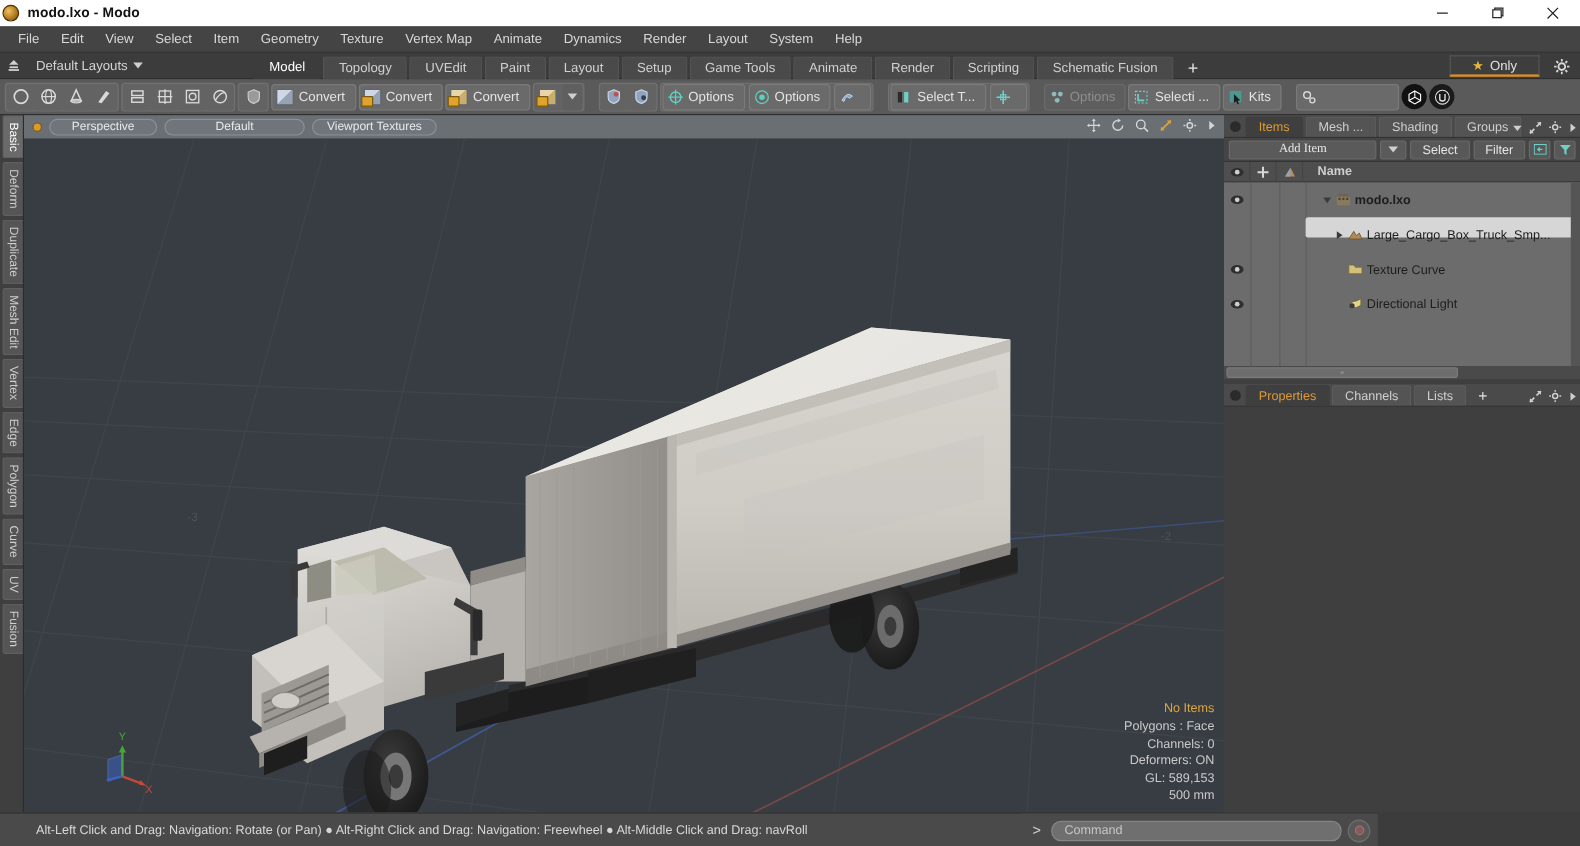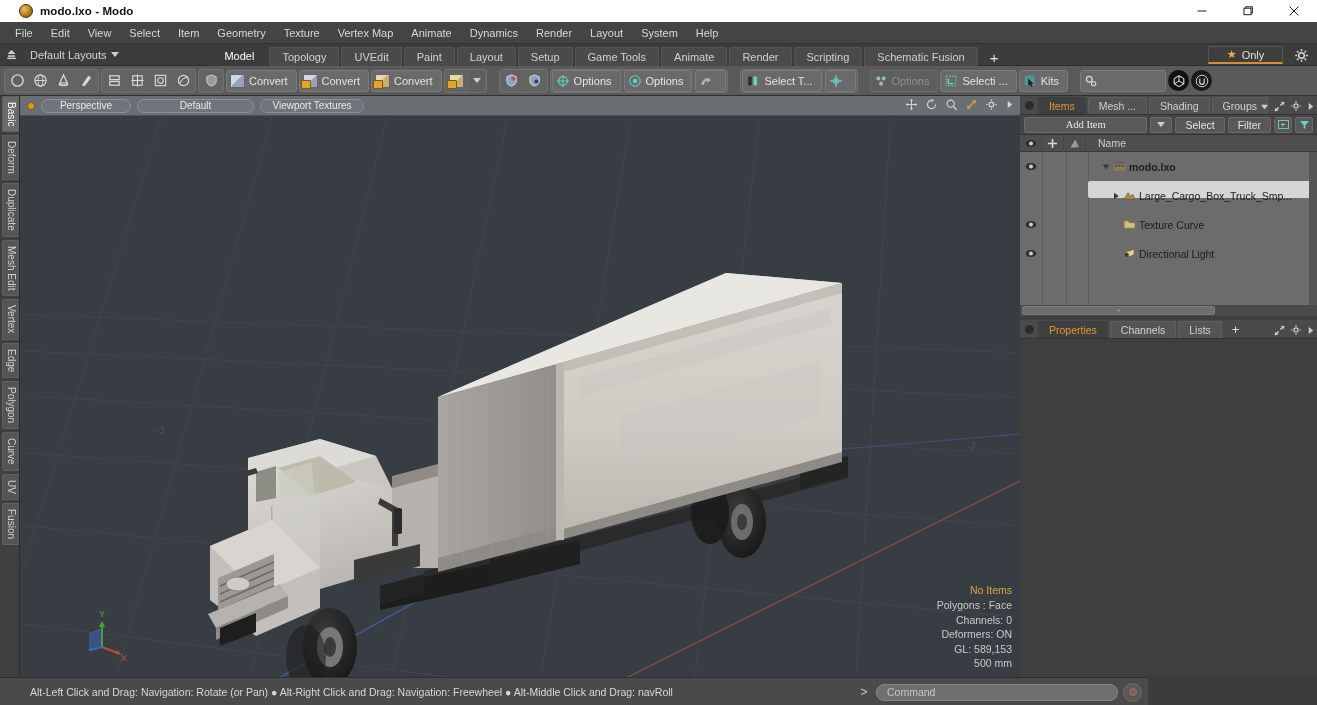--- a/index.html
+++ b/index.html
@@ -8,21 +8,21 @@
     background: #3a3a3a;
     font-family: "Liberation Sans", sans-serif;
     overflow: hidden;
     -webkit-font-smoothing: antialiased;
   }
   .app { position: relative; width: 1317px; height: 705px; background: #3c3c3c; }
 
   
   .titlebar {
     position: absolute; left:0; top:0; width:1317px; height:22px;
-    background:#ffffff; display:flex; align-items:center; padding-left:19px;
+    background:#ffffff; display:flex; align-items:center; padding-left:2px;
   }
   .titlebar .tb-icon {
     width:14px; height:14px; border-radius:50%;
     background: radial-gradient(circle at 35% 35%, #f0c060, #a06a12 70%, #5a3a05);
     border:1px solid #4a3000; margin-right:7px; flex:0 0 auto;
   }
   .titlebar .tb-title { font-size:11.5px; color:#111; font-weight:700; letter-spacing:.1px;}
   .tb-controls { position:absolute; right:0; top:0; height:22px; display:flex; }
   .tb-btn { width:46px; height:22px; display:flex; align-items:center; justify-content:center; color:#222; }
   .tb-btn svg { display:block; }
@@ -145,21 +145,21 @@
     font-size:10.5px;color:#e6e6e6;display:flex;align-items:center;justify-content:center;position:relative;font-family:Liberation Serif, serif;
   }
   .additem-dd{width:22px;height:16px;background:#5a5a5a;border:1px solid #6a6a6a;border-radius:2px;display:flex;align-items:center;justify-content:center;}
   .rbtn {
     height:16px;background:#585858;border:1px solid #686868;border-radius:2px;
     font-size:10.5px;color:#e4e4e4;display:flex;align-items:center;padding:0 9px;
   }
   .ricon{width:18px;height:16px;background:#585858;border:1px solid #686868;border-radius:2px;display:flex;align-items:center;justify-content:center;}
   .tree-head {
     height:17px;background:#4e4e4e;border-bottom:1px solid #3a3a3a;
-    display:flex;align-items:center;font-size:10.5px;color:#cfcfcf;
+    display:flex;align-items:center;font-size:10.5px;color:#cfcfcf;font-weight:bold;
   }
   .th-col{width:22px;display:flex;align-items:center;justify-content:center;height:17px;border-right:1px solid #454545;}
   .th-name{padding-left:12px;}
   .tree-body { background:#6c6c6c; height:153px; position:relative; overflow:hidden;}
   .trow { height:29px; display:flex; align-items:center; position:relative; }
   .trow .eye-cell{width:22px;display:flex;align-items:center;justify-content:center;height:17px;}
   .trow .c2{width:24px;} .trow .c3{width:22px;}
   .tlabel{font-size:10.5px;color:#1d1d1d;white-space:nowrap;display:flex;align-items:center;gap:4px;}
   .tlabel.bold{font-weight:bold;}
   .trow.sel .selbar{position:absolute;left:68px;right:4px;top:0;height:17px;background:#d6d6d6;border-radius:2px;}

